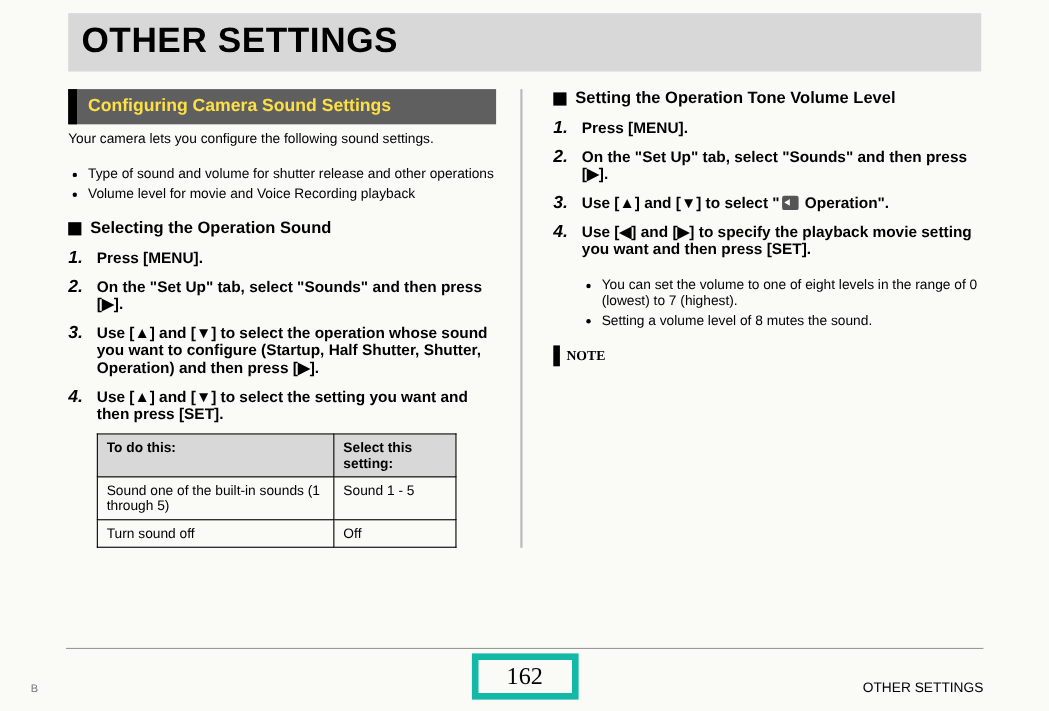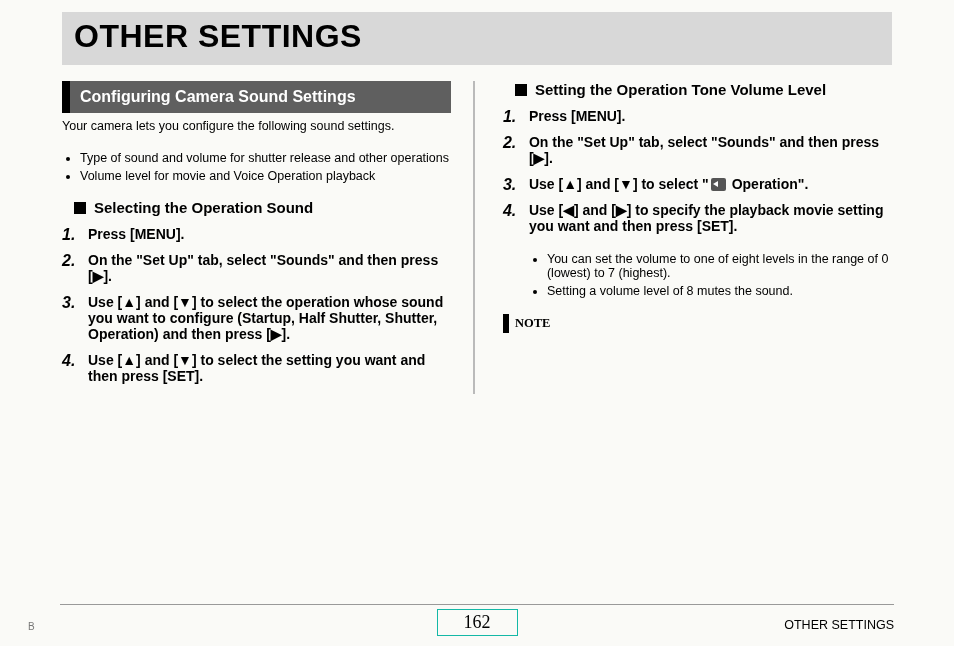--- a/index.html
+++ b/index.html
@@ -33,31 +33,31 @@
   .col{
     flex:1 1 50%;
     padding:0 16px 0 0;
   }
   .col.right{padding:0 0 0 22px}
   .vdiv{
     width:2px;background:#bababa;
     margin:0 6px;
   }
   .section-chip{
-    background:#5f5f5f;color:#ffffff;
+    background:#5f5f5f;color:#fde047;
     font-size:16px;font-weight:600;
     padding:7px 10px;margin:0 0 6px 0;
     border-left:8px solid #000;
   }
   .intro{font-size:12.5px;margin:4px 0 0 0}
   ul.bul{list-style:disc;margin:18px 0 8px 18px;padding:0;font-size:12.5px}
   ul.bul li{margin:4px 0}
   .subhead{
     font-size:15px;font-weight:700;
-    margin:16px 0 8px 12px;
+    margin:16px 0 8px 0;
     display:flex;align-items:center;gap:8px;
   }
   .sqmark{width:12px;height:12px;background:#000;flex:0 0 auto}
   ol.steps{list-style:none;margin:0;padding:0}
   ol.steps>li{
     font-size:14px;font-weight:700;
     margin:10px 0 10px 0;
     padding-left:26px;
     position:relative;
     font-style:italic;
@@ -93,22 +93,22 @@
     border-top:3.5px solid transparent;
     border-bottom:3.5px solid transparent;
     border-right:5px solid #fff;
   }
   .foot{
     position:absolute;left:0;right:0;bottom:10px;
     padding:0 60px;text-align:center;
   }
   .hr{border-top:1px solid #999;margin:0 0 4px 0}
   .pgbox{
-    display:inline-block;border:1px solid #14b8a6;
-    padding:2px 26px;font-size:18px;font-family:Georgia,serif;
+    display:inline-block;border:6px solid #14b8a6;
+    padding:2px 26px;font-size:22px;font-family:Georgia,serif;
   }
   .foot-right{
     position:absolute;right:60px;bottom:14px;
     font-size:12.5px;
   }
   .foot-left{
     position:absolute;left:28px;bottom:14px;
     font-size:10px;color:#777;
   }
 </style>
@@ -121,35 +121,51 @@
     <h1>OTHER SETTINGS</h1>
   </div>
 
   <div class="cols">
 
     <div class="col">
       <div class="section-chip">Configuring Camera Sound Settings</div>
       <div class="intro">Your camera lets you configure the following sound settings.</div>
       <ul class="bul">
         <li>Type of sound and volume for shutter release and other operations</li>
-        <li>Volume level for movie and Voice Operation playback</li>
+        <li>Volume level for movie and Voice Recording playback</li>
       </ul>
 
       <div class="subhead">
         <span class="sqmark"></span>
         <span>Selecting the Operation Sound</span>
       </div>
 
       <ol class="steps">
         <li><span class="num">1.</span><span class="body"><b>Press [MENU].</b></span></li>
         <li><span class="num">2.</span><span class="body"><b>On the "Set Up" tab, select "Sounds" and then press [▶].</b></span></li>
         <li><span class="num">3.</span><span class="body"><b>Use [▲] and [▼] to select the operation whose sound you want to configure (Startup, Half Shutter, Shutter, Operation) and then press [▶].</b></span></li>
         <li><span class="num">4.</span><span class="body"><b>Use [▲] and [▼] to select the setting you want and then press [SET].</b></span></li>
       </ol>
 
+      <table class="setting">
+        <tbody>
+            <tr>
+          <th>To do this:</th>
+          <th>Select this setting:</th>
+        </tr>
+        <tr>
+          <td>Sound one of the built-in sounds (1 through 5)</td>
+          <td>Sound 1 - 5</td>
+        </tr>
+        <tr>
+          <td>Turn sound off</td>
+          <td>Off</td>
+        </tr>
+      </tbody>
+        </table>
     </div>
 
     <div class="vdiv"></div>
 
     <div class="col right">
 
       <div class="subhead" style="margin-top:0">
         <span class="sqmark"></span>
         <span>Setting the Operation Tone Volume Level</span>
       </div>

